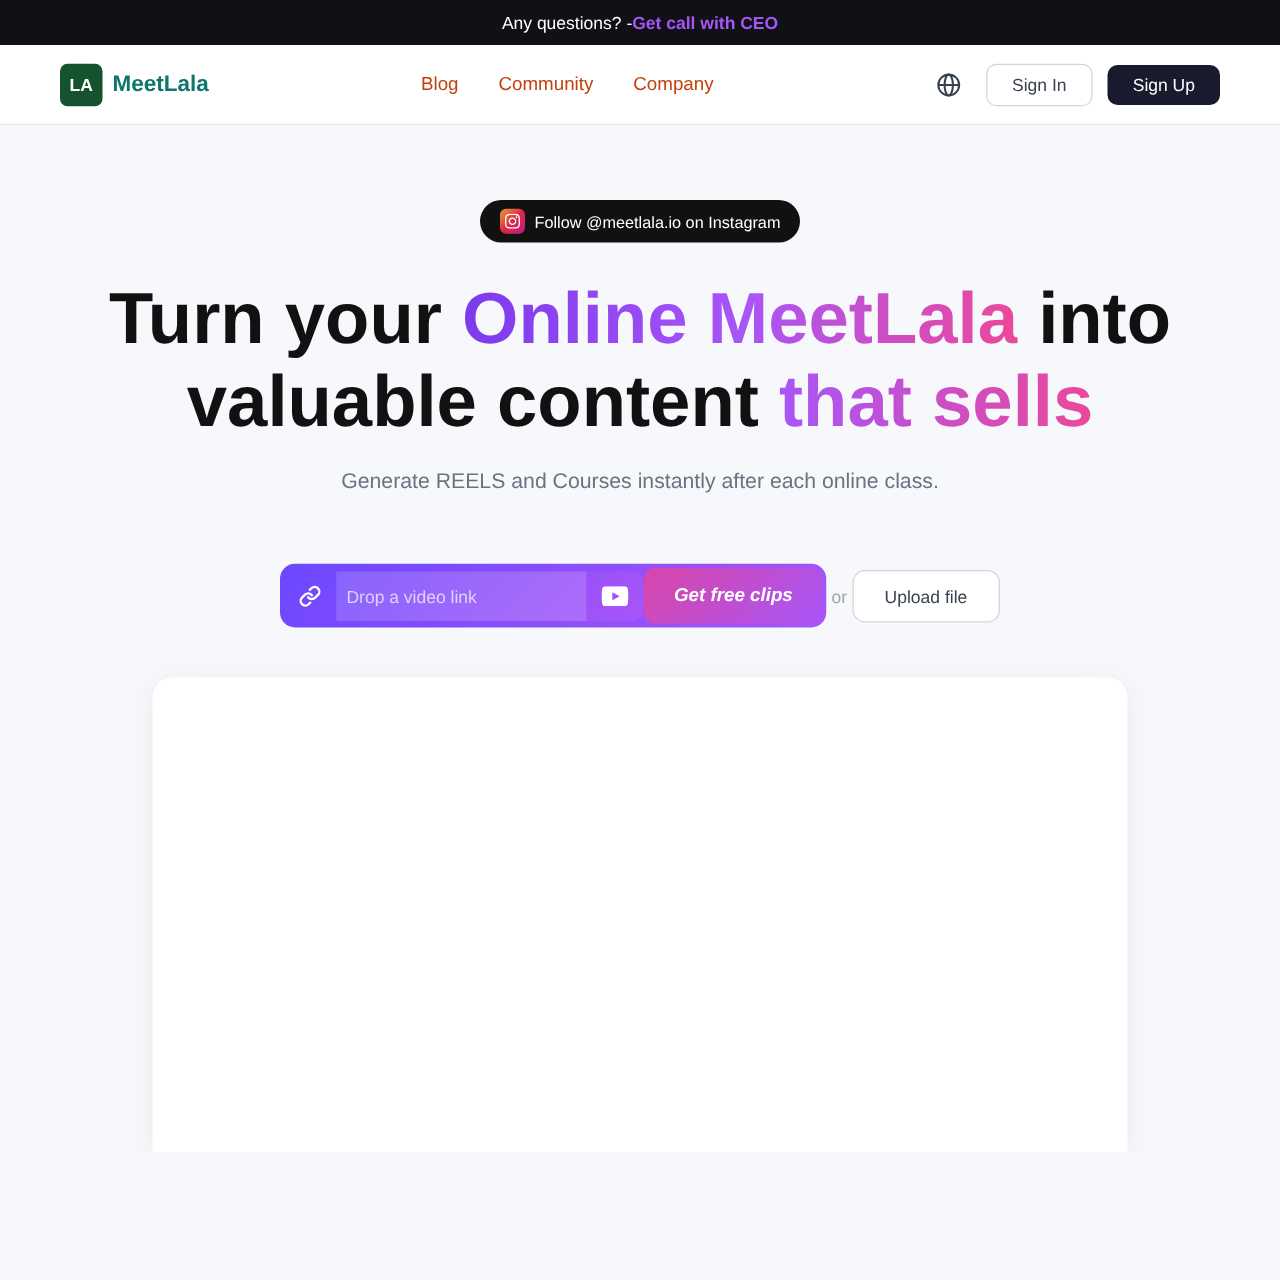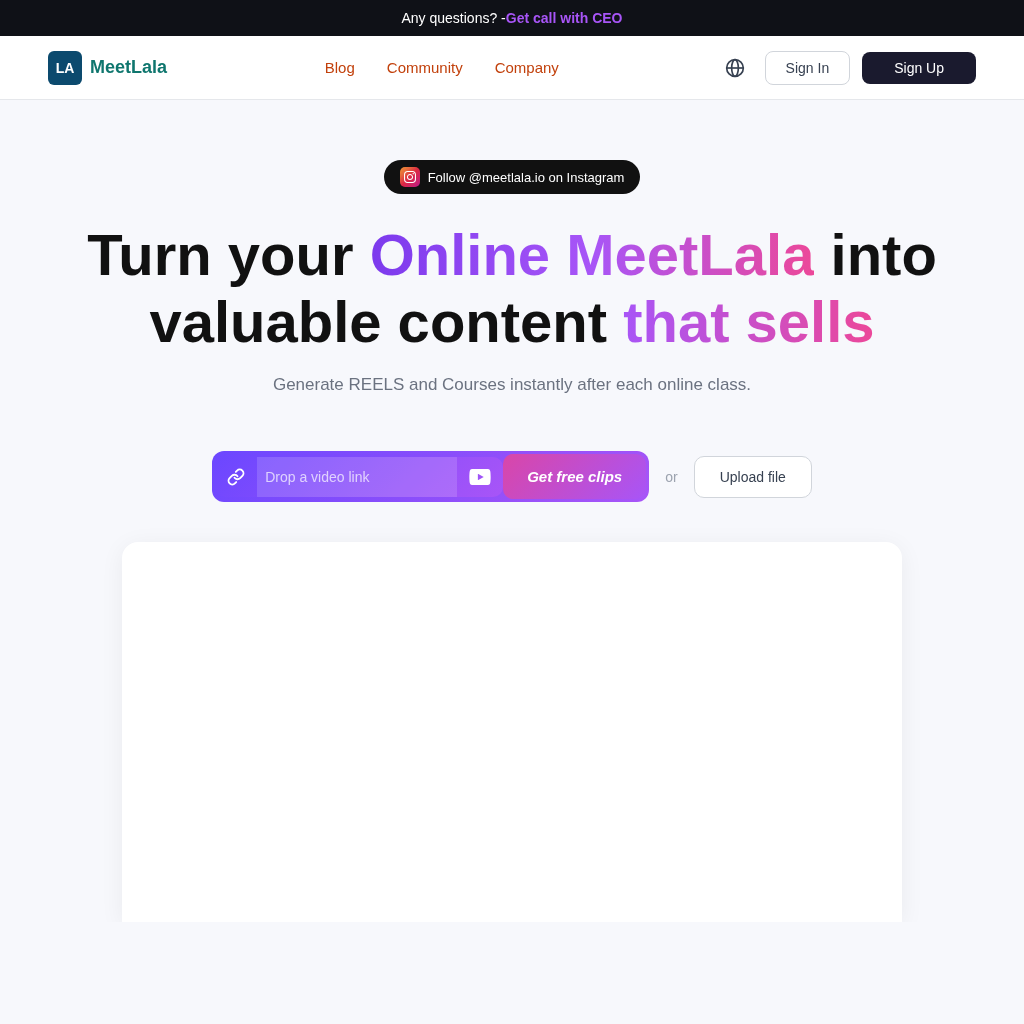--- a/index.html
+++ b/index.html
@@ -29,21 +29,21 @@
       justify-content: space-between;
       padding: 0 48px;
       height: 64px;
     }
     .nav-left {
       display: flex;
       align-items: center;
       gap: 8px;
     }
     .logo-badge {
-      background: #0c4a6e;
+      background: #14532d;
       color: #fff;
       font-weight: 700;
       font-size: 14px;
       border-radius: 6px;
       width: 34px;
       height: 34px;
       display: flex;
       align-items: center;
       justify-content: center;
     }
@@ -89,21 +89,21 @@
       padding: 8px 20px;
       border-radius: 8px;
       cursor: pointer;
     }
     .sign-up-btn {
       background: #1a1a2e;
       border: none;
       color: #fff;
       font-size: 14px;
       font-weight: 500;
-      padding: 8px 32px;
+      padding: 8px 20px;
       border-radius: 8px;
       cursor: pointer;
     }
 
     
     .hero {
       display: flex;
       flex-direction: column;
       align-items: center;
       padding: 60px 20px 0;
@@ -161,21 +161,21 @@
     .hero-subtitle {
       font-size: 17px;
       color: #6b7280;
       margin-bottom: 56px;
     }
 
     
     .input-row {
       display: flex;
       align-items: center;
-      gap: 16px;
+      gap: 4px;
       margin-bottom: 40px;
     }
     .video-input-wrap {
       display: flex;
       align-items: center;
       background: linear-gradient(135deg, #6c47ff, #a855f7);
       border-radius: 12px;
       padding: 3px;
     }
     .video-input-inner {

